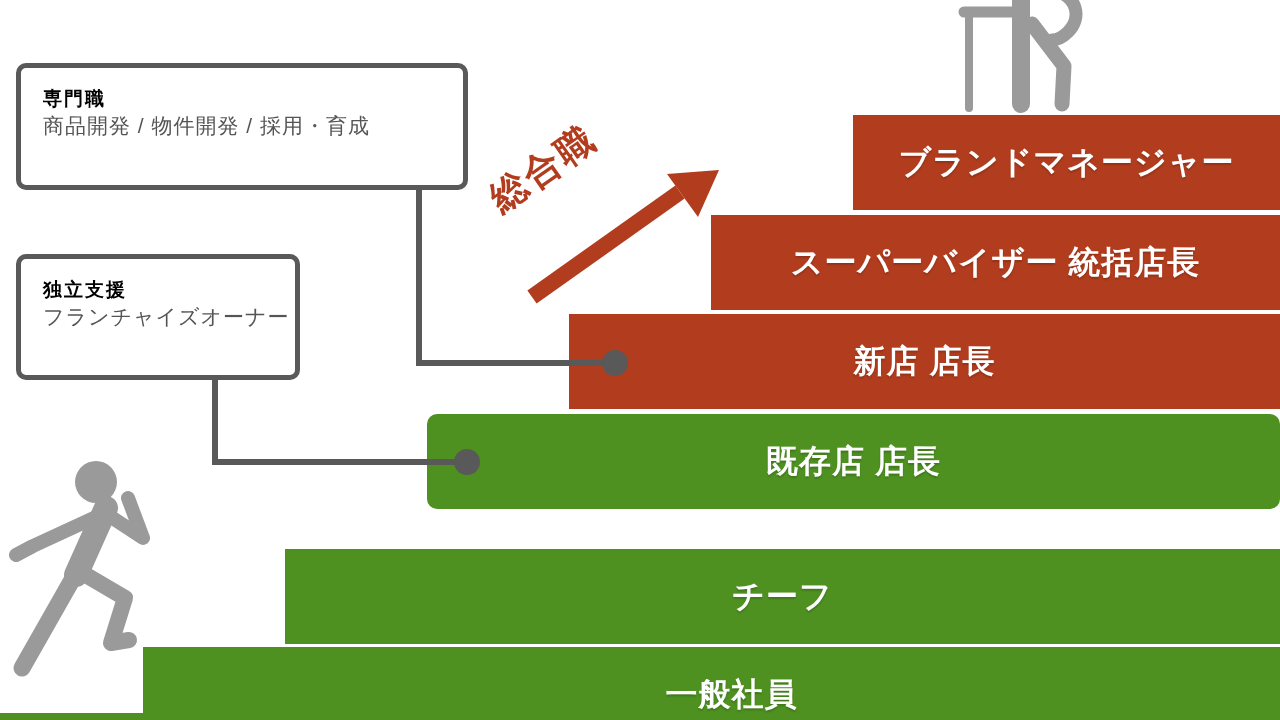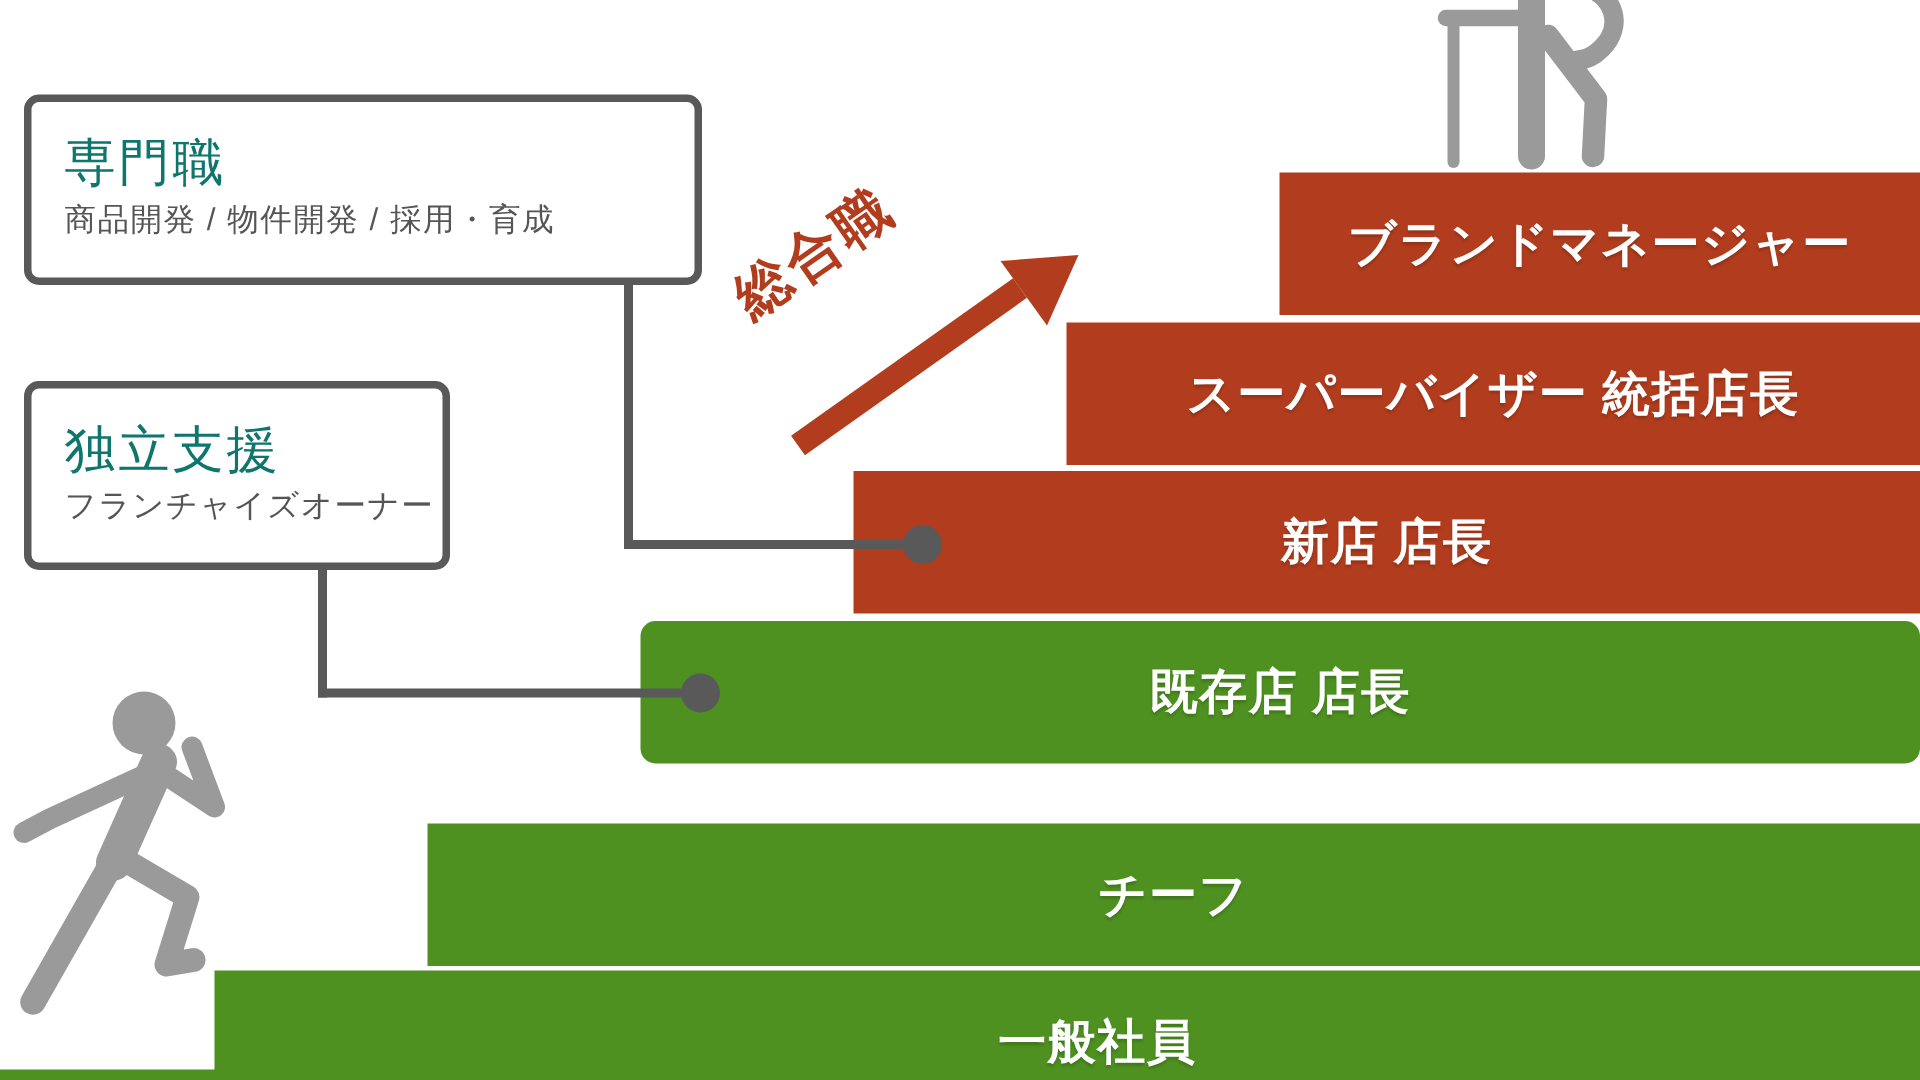--- a/index.html
+++ b/index.html
@@ -8,37 +8,36 @@
     background:#ffffff;
     font-family:"Liberation Sans","DejaVu Sans",sans-serif;
   }
   
   .step{
     position:absolute;height:95px;right:0;
     display:flex;align-items:center;justify-content:center;
     color:#ffffff;font-weight:bold;font-size:32px;letter-spacing:1px;
     text-shadow:0 2px 2px rgba(0,0,0,0.18);
     white-space:nowrap;
-    font-family:Liberation Serif, serif;
   }
   .step.red{background:var(--red);}
   .step.green{background:var(--green);}
   .s0{top:115px;left:853px;}
   .s1{top:215px;left:711px;text-align:center;}
   .s2{top:314px;left:569px;justify-content:center;}
   .s3{top:414px;left:427px;border-radius:10px;}
   .s4{top:513px;left:285px;margin-top:36px;}
   .s5{top:647px;left:143px;padding-left:40px;}
   .base-bar{position:absolute;left:0;top:713px;width:1280px;height:7px;background:var(--green);}
   
   .callout{
     position:absolute;background:#ffffff;border:5px solid var(--line);border-radius:10px;
     box-sizing:border-box;padding:18px 22px;z-index:3;
   }
-  .callout .t{font-size:34px;font-weight:normal;color:#0f766e;letter-spacing:2px;}
+  .callout .t{font-size:19px;font-weight:bold;color:#000000;letter-spacing:2px;}
   .callout .sub{font-size:21px;color:#555555;letter-spacing:1px;white-space:nowrap;}
   .box1{left:16px;top:63px;width:452px;height:127px;}
   .box2{left:16px;top:254px;width:284px;height:126px;}
   
   .conn{position:absolute;background:var(--line);z-index:2;}
   .c1v{left:416px;top:188px;width:6px;height:178px;}
   .c1h{left:416px;top:360px;width:192px;height:6px;}
   .c2v{left:212px;top:378px;width:6px;height:87px;}
   .c2h{left:212px;top:459px;width:248px;height:6px;}
   .dot{position:absolute;width:26px;height:26px;border-radius:50%;background:var(--line);z-index:2;}

